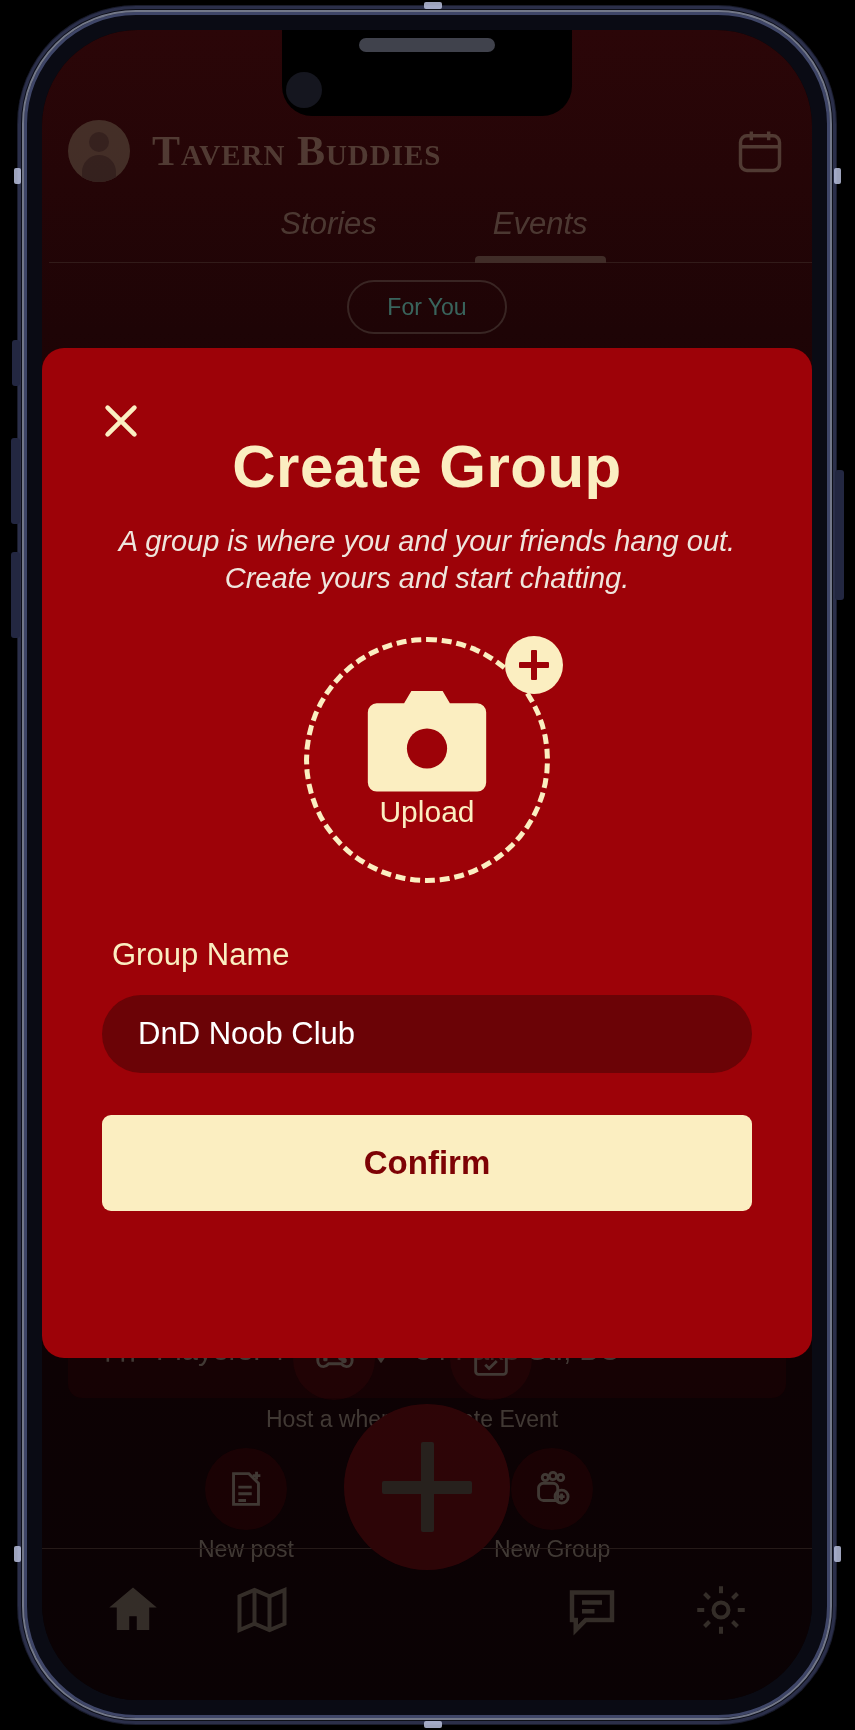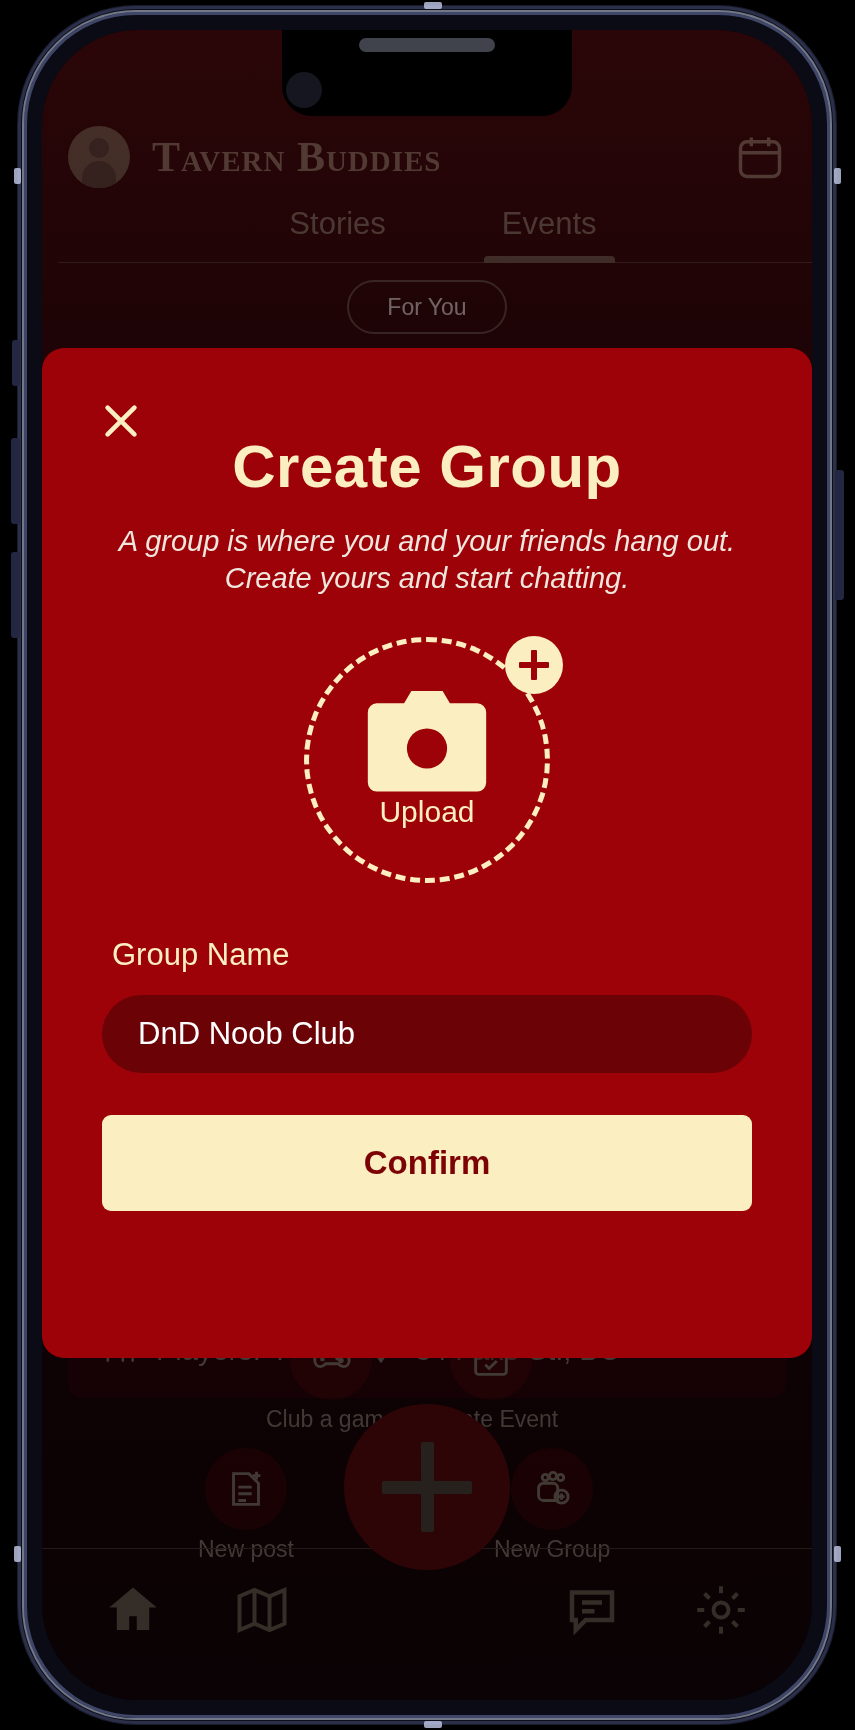--- a/index.html
+++ b/index.html
@@ -69,21 +69,21 @@
 
   
   #app-bg{
     position:absolute; inset:0;
     background:linear-gradient(180deg,#2b0608 0%,#1e0406 18%,#120204 48%,#0a0204 100%);
   }
   .dim{ opacity:.42; }
 
   
   #app-header{
-    position:absolute; left:0; top:72px; width:770px; height:110px;
+    position:absolute; left:0; top:66px; width:770px; height:110px;
     display:flex; align-items:center; padding:0 26px;
   }
   #avatar{
     width:62px; height:62px; border-radius:50%;
     background:#6e6954; position:relative; overflow:hidden; flex:none;
   }
   #avatar::before{
     content:""; position:absolute; left:50%; top:12px; transform:translateX(-50%);
     width:20px; height:20px; border-radius:50%; background:#4d4a3f;
   }
@@ -95,43 +95,44 @@
     margin-left:22px;
     font-family:"Liberation Serif", serif;
     font-size:42px; font-weight:700; letter-spacing:1px;
     color:#8d8570;
     font-variant:small-caps;
   }
   #calendar-icon{ margin-left:auto; width:52px; height:52px; color:#8d8570; }
 
   
   #top-tabs{
-    position:absolute; left:16px; top:176px; width:770px;
+    position:absolute; left:7px; top:176px; width:770px;
     display:flex; justify-content:center; gap:116px;
     border-bottom:1px solid #4a3c36;
     padding-bottom:8px;
+    font-style:italic;
   }
   .top-tab{ font-size:31px; color:#86806f; padding-bottom:12px; position:relative; }
   .top-tab.active::after{
     content:""; position:absolute; left:-18px; right:-18px; bottom:-9px;
     height:7px; background:#6b6557; border-radius:4px 4px 0 0;
   }
 
   
   #pill-row{
     position:absolute; left:0; top:250px; width:770px;
     display:flex; justify-content:center; gap:86px;
   }
   .pill{
     width:160px; height:54px; border-radius:27px;
     display:flex; align-items:center; justify-content:center;
     font-size:23px; font-weight:700;
   }
   #pill-following{ background:#57504a; color:#7d1a12; }
-  #pill-foryou{ border:2px solid #5d544c; color:#e5e5e5; font-weight:400; }
+  #pill-foryou{ border:2px solid #5d544c; color:#5eead4; font-weight:400; }
 
   
   #event-card{
     position:absolute; left:26px; top:1272px; width:718px; height:96px;
     background:rgba(90,10,10,.30); border-radius:14px;
     display:flex; align-items:center; padding:0 34px;
     color:#8b8578; font-size:29px;
   }
   .meta-ico{ width:40px; height:40px; color:#8b8578; flex:none; }
   #players-meta{ display:flex; align-items:center; gap:14px; }
@@ -297,21 +298,21 @@
     <div id="fab-menu">
       <div class="fab-item" id="fab-host">
         <div class="fab-circle">
           <svg viewBox="0 0 24 24" fill="none" stroke="currentColor" stroke-width="1.5">
             <path d="M7 8h10a4.5 4.5 0 0 1 4.5 4.5c0 2-1.3 3.5-3 3.5-1.2 0-2-.7-2.7-1.5h-6.6C8.5 15.3 7.7 16 6.5 16c-1.7 0-3-1.5-3-3.5A4.5 4.5 0 0 1 7 8z"></path>
             <path d="M7.5 11v2.2M6.4 12.1h2.2"></path>
             <circle cx="15.6" cy="11.4" r=".7" fill="currentColor"></circle>
             <circle cx="17.2" cy="12.8" r=".7" fill="currentColor"></circle>
           </svg>
         </div>
-        <div class="fab-label">Club a game</div>
+        <div class="fab-label">Host a where</div>
       </div>
       <div class="fab-item" id="fab-event">
         <div class="fab-circle">
           <svg viewBox="0 0 24 24" fill="none" stroke="currentColor" stroke-width="1.5">
             <rect x="4" y="6" width="16" height="14" rx="1.5"></rect>
             <path d="M4 10h16M8.5 4v3.5M15.5 4v3.5M9 15l2 2 4-4"></path>
           </svg>
         </div>
         <div class="fab-label">Create Event</div>
       </div>

